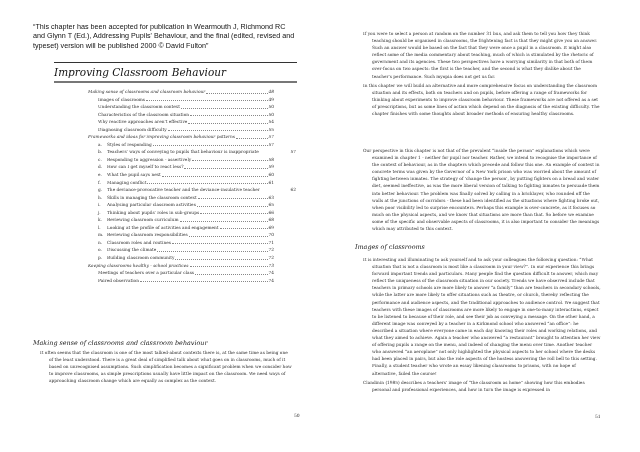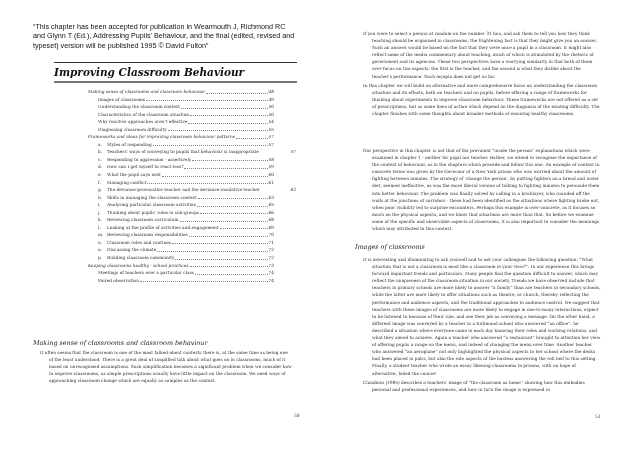--- a/index.html
+++ b/index.html
@@ -6,21 +6,21 @@
   body { width:640px; height:452px; background:#ffffff; position:relative; overflow:hidden; font-family:"DejaVu Serif", serif; color:#222; }
   .page { position:absolute; top:0; height:452px; width:320px; }
   .page.left { left:0; }
   .page.right { left:320px; }
 
   .notice { position:absolute; left:33px; top:22px; width:265px; font-family:"Liberation Sans", sans-serif; font-size:7.2px; line-height:9.3px; color:#111; }
 
   .title-block { position:absolute; left:54px; top:62px; width:243px; }
   .rule-top { height:1px; background:#333; }
   .rule-bot { height:2px; background:#777; margin-top:3px; }
-  .chapter-title { font-family:"DejaVu Serif", serif; font-weight:bold; font-style:italic; font-size:10.5px; padding-top:3px; color:#111; }
+  .chapter-title { font-family:"DejaVu Serif", serif; font-weight:normal; font-style:italic; font-size:10.5px; padding-top:3px; color:#111; }
 
   .toc { position:absolute; left:88px; top:88px; width:186px; font-size:4.3px; line-height:7.55px; color:#333; }
   .toc-row { display:flex; white-space:nowrap; position:relative; }
   .toc-row.sec { font-style:italic; }
   .toc-row.sub { padding-left:10px; }
   .toc-row .lbl { flex:0 0 auto; }
   .toc-row .dots { flex:1 1 auto; overflow:hidden; border-bottom:0.5px dotted #888; margin:0 1px 2px 1px; }
   .toc-row .pg { flex:0 0 auto; }
   .toc-row.nodots .dots { border:none; }
   .toc-row.nodots .pg { position:absolute; right:-22px; }
@@ -29,21 +29,21 @@
   .h2 { position:absolute; font-style:italic; font-size:6.4px; color:#222; }
   .para { position:absolute; font-size:4.3px; line-height:7.1px; color:#333; text-align:left; }
   .para p { margin:0 0 2px 0; padding-left:9px; text-indent:-9px; }
 
   .pnum { position:absolute; font-size:4.5px; color:#333; }
 </style>
 </head>
 <body>
 
 <div class="page left">
-  <div class="notice">“This chapter has been accepted for publication in Wearmouth J, Richmond RC and Glynn T (Ed.), Addressing Pupils' Behaviour, and the final (edited, revised and typeset) version will be published 1995 © David Fulton”</div>
+  <div class="notice">“This chapter has been accepted for publication in Wearmouth J, Richmond RC and Glynn T (Ed.), Addressing Pupils' Behaviour, and the final (edited, revised and typeset) version will be published 2000 © David Fulton”</div>
 
   <div class="title-block">
     <div class="rule-top"></div>
     <div class="chapter-title">Improving Classroom Behaviour</div>
     <div class="rule-bot"></div>
   </div>
 
   <div class="toc" id="toc">
       <div class="toc-row sec">
         <span class="lbl"><span>Making sense of classrooms and classroom behaviour</span></span>

